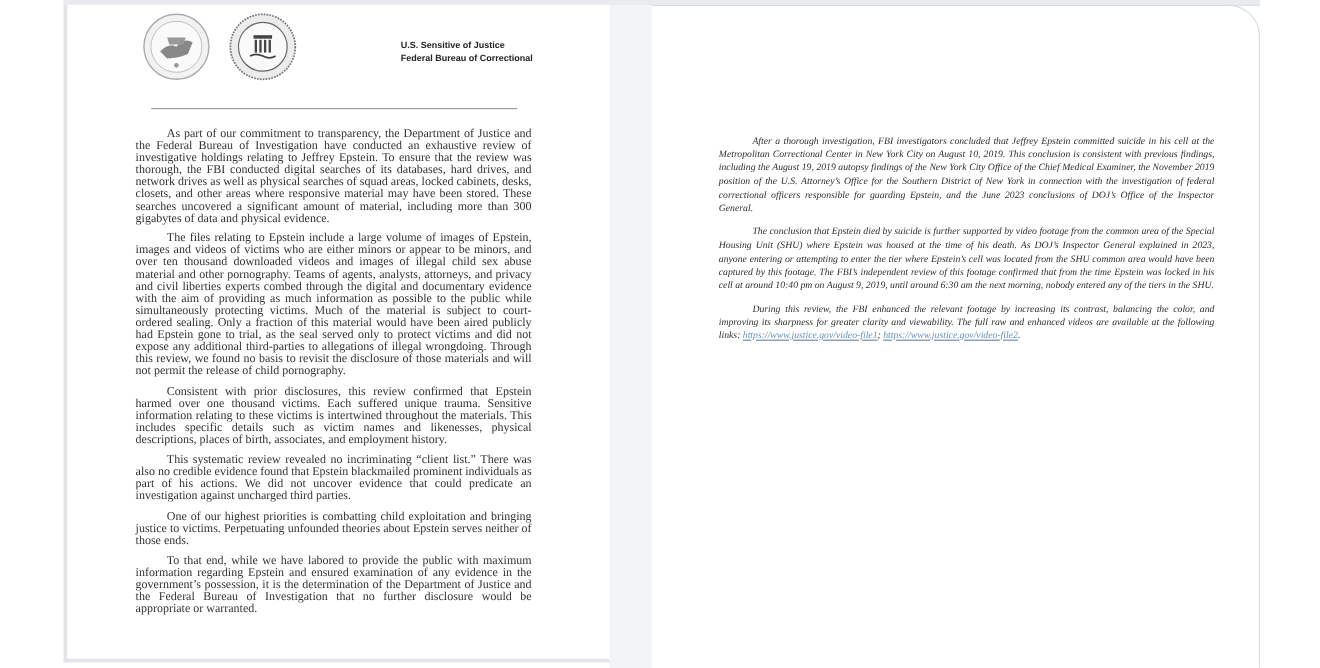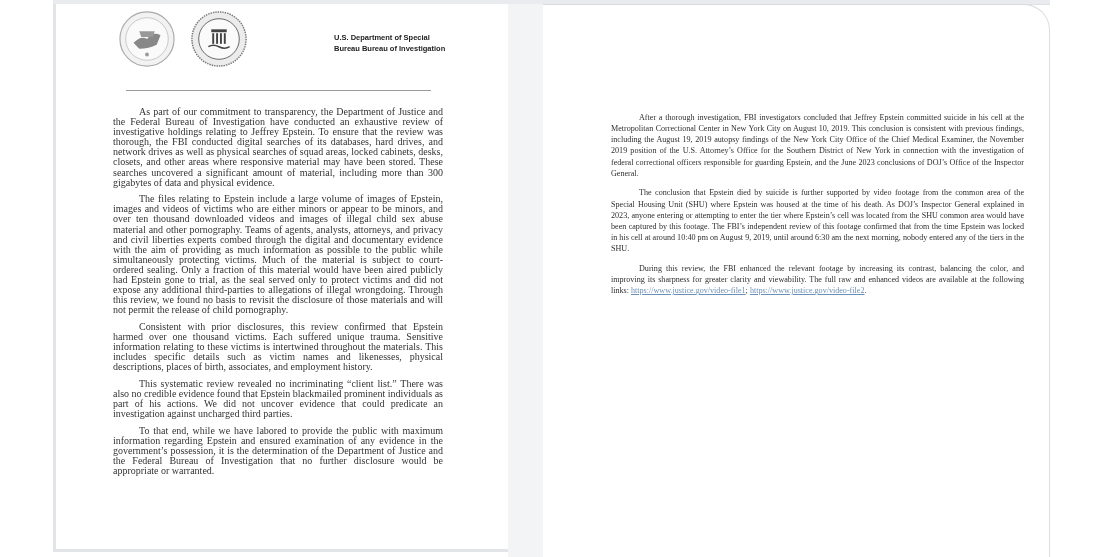--- a/index.html
+++ b/index.html
@@ -14,21 +14,21 @@
 
     
     .page-right { position:absolute; left:543px; top:4px; width:507px; height:553px; background:#ffffff; border-top-right-radius:26px; border-top:1px solid #d7dbe0; border-right:1px solid #dadde2; box-sizing:border-box; }
 
     .seals { position:absolute; left:62px; top:6px; display:flex; gap:14px; align-items:center; }
     .seal { width:58px; height:58px; }
     .letterhead { position:absolute; left:278px; top:28px; font-family:"Liberation Sans", sans-serif; font-weight:bold; font-size:7.5px; line-height:11px; color:#222; }
     .head-rule { position:absolute; left:70px; top:86px; width:305px; height:1px; background:#9a9a9a; }
 
     .body-left { position:absolute; left:57px; top:103px; width:330px; }
-    .body-right { position:absolute; left:68px; top:107px; width:413px; }
+    .body-right { position:absolute; left:56px; top:107px; width:413px;font-style:italic; }
 
     p.para { margin:0 0 6.5px 0; font-size:10px; line-height:10.1px; color:#333; text-align:justify; text-indent:26px; }
     .body-right p.para { font-size:8.1px; line-height:11.15px; margin-bottom:8.5px; text-indent:28px; color:#2e2e2e; }
     a.doc-link { color:#6b8fb5; text-decoration:underline; }
   </style>
 </head>
 <body>
 
 <div class="top-strip"></div>
 
@@ -46,30 +46,31 @@
       <circle cx="30" cy="30" r="21" fill="#fafafa" stroke="#666" stroke-width="1"></circle>
       <rect x="22" y="20" width="16" height="3" fill="#444"></rect>
       <rect x="23" y="24" width="2" height="11" fill="#444"></rect>
       <rect x="27" y="24" width="2" height="11" fill="#444"></rect>
       <rect x="31" y="24" width="2" height="11" fill="#444"></rect>
       <rect x="35" y="24" width="2" height="11" fill="#444"></rect>
       <path d="M19 38 Q24 35 30 38 Q36 41 41 38" stroke="#444" stroke-width="1.5" fill="none"></path>
     </svg>
   </div>
   <div class="letterhead">
-    <div>U.S. Department of Special</div>
-    <div>Bureau Bureau of Investigation</div>
+    <div>U.S. Sensitive of Justice</div>
+    <div>Federal Bureau of Correctional</div>
   </div>
   <div class="head-rule"></div>
 
   <div class="body-left">
     <p class="para">As part of our commitment to transparency, the Department of Justice and the Federal Bureau of Investigation have conducted an exhaustive review of investigative holdings relating to Jeffrey Epstein.  To ensure that the review was thorough, the FBI conducted digital searches of its databases, hard drives, and network drives as well as physical searches of squad areas, locked cabinets, desks, closets, and other areas where responsive material may have been stored.  These searches uncovered a significant amount of material, including more than 300 gigabytes of data and physical evidence.</p>
     <p class="para">The files relating to Epstein include a large volume of images of Epstein, images and videos of victims who are either minors or appear to be minors, and over ten thousand downloaded videos and images of illegal child sex abuse material and other pornography.  Teams of agents, analysts, attorneys, and privacy and civil liberties experts combed through the digital and documentary evidence with the aim of providing as much information as possible to the public while simultaneously protecting victims.  Much of the material is subject to court-ordered sealing.  Only a fraction of this material would have been aired publicly had Epstein gone to trial, as the seal served only to protect victims and did not expose any additional third-parties to allegations of illegal wrongdoing.  Through this review, we found no basis to revisit the disclosure of those materials and will not permit the release of child pornography.</p>
     <p class="para">Consistent with prior disclosures, this review confirmed that Epstein harmed over one thousand victims.  Each suffered unique trauma.  Sensitive information relating to these victims is intertwined throughout the materials.  This includes specific details such as victim names and likenesses, physical descriptions, places of birth, associates, and employment history.</p>
     <p class="para">This systematic review revealed no incriminating “client list.”  There was also no credible evidence found that Epstein blackmailed prominent individuals as part of his actions.  We did not uncover evidence that could predicate an investigation against uncharged third parties.</p>
+    <p class="para">One of our highest priorities is combatting child exploitation and bringing justice to victims.  Perpetuating unfounded theories about Epstein serves neither of those ends.</p>
     <p class="para">To that end, while we have labored to provide the public with maximum information regarding Epstein and ensured examination of any evidence in the government’s possession, it is the determination of the Department of Justice and the Federal Bureau of Investigation that no further disclosure would be appropriate or warranted.</p>
   </div>
 </div>
 
 <div class="gutter"></div>
 
 <div class="page-right">
   <div class="body-right">
     <p class="para">After a thorough investigation, FBI investigators concluded that Jeffrey Epstein committed suicide in his cell at the Metropolitan Correctional Center in New York City on August 10, 2019.  This conclusion is consistent with previous findings, including the August 19, 2019 autopsy findings of the New York City Office of the Chief Medical Examiner, the November 2019 position of the U.S. Attorney’s Office for the Southern District of New York in connection with the investigation of federal correctional officers responsible for guarding Epstein, and the June 2023 conclusions of DOJ’s Office of the Inspector General.</p>
     <p class="para">The conclusion that Epstein died by suicide is further supported by video footage from the common area of the Special Housing Unit (SHU) where Epstein was housed at the time of his death.  As DOJ’s Inspector General explained in 2023, anyone entering or attempting to enter the tier where Epstein’s cell was located from the SHU common area would have been captured by this footage.  The FBI’s independent review of this footage confirmed that from the time Epstein was locked in his cell at around 10:40 pm on August 9, 2019, until around 6:30 am the next morning, nobody entered any of the tiers in the SHU.</p>

